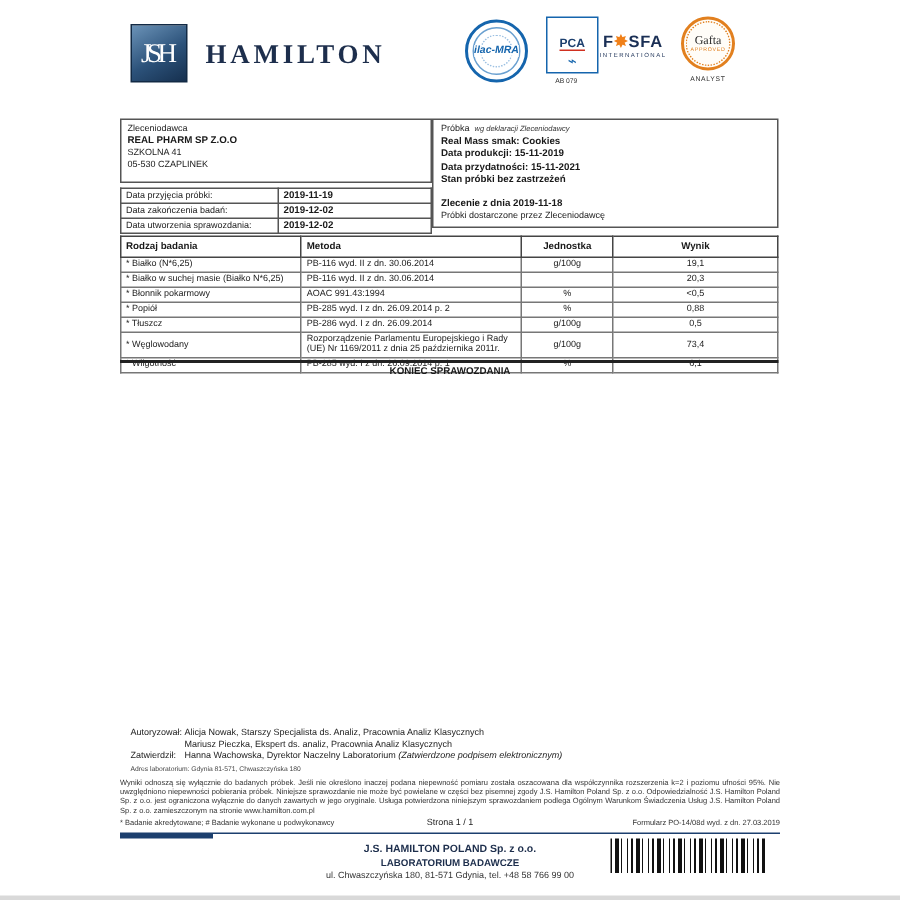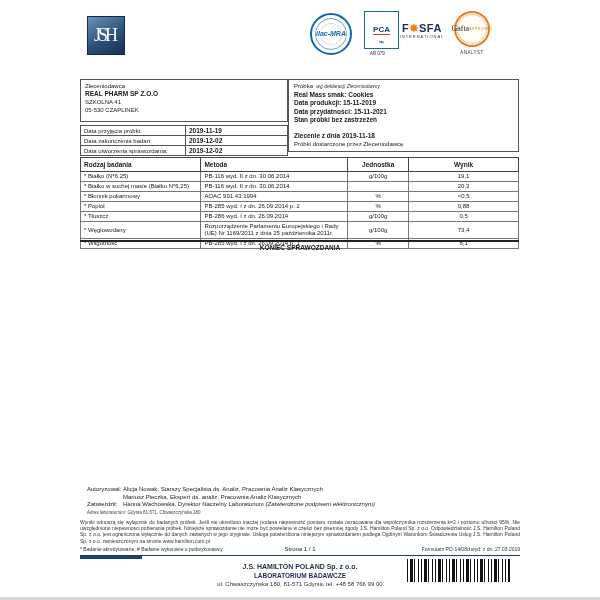--- a/index.html
+++ b/index.html
@@ -18,21 +18,21 @@
   .b-ilac::after{content:"";position:absolute;inset:8px;border-radius:50%;border:1px dotted #9cc0e2;}
   .b-ilac span{font-size:7px;font-weight:bold;font-style:italic;position:relative;z-index:1;background:rgba(255,255,255,.7);line-height:8px;}
   .b-pca{left:364px;top:11px;width:35px;height:38px;border:1px solid #1565ad;box-sizing:border-box;padding-top:6px;}
   .b-pca .pca-word{font-size:8px;font-weight:bold;color:#1c3f6e;line-height:8px;border-bottom:1.5px solid #d03020;display:inline-block;}
   .b-pca .pca-glyph{font-size:10px;color:#1565ad;line-height:11px;}
   .b-pca-sub{left:362px;top:51px;width:31px;font-size:4.5px;color:#333;}
   .b-fosfa{left:398px;top:23px;width:48px;}
   .b-fosfa .fosfa-word{font-size:11px;font-weight:bold;color:#1a2f55;letter-spacing:.5px;line-height:11px;text-align:center;}
   .b-fosfa .o-orange{color:#f08019;}
   .b-fosfa .fosfa-sub{font-size:4px;color:#1a2f55;letter-spacing:1px;line-height:5px;}
-  .b-gafta{left:454px;top:11px;width:36px;height:36px;border-radius:50%;border:2px solid #e2801f;box-sizing:border-box;background:#fffdf8;display:flex;flex-direction:row;align-items:center;justify-content:center;}
+  .b-gafta{left:454px;top:11px;width:36px;height:36px;border-radius:50%;border:2px solid #e2801f;box-sizing:border-box;background:#fffdf8;display:flex;flex-direction:column;align-items:center;justify-content:center;}
   .b-gafta::before{content:"";position:absolute;inset:1px;border-radius:50%;border:1px dotted #e2801f;}
   .b-gafta .gafta-word{font-family:"Liberation Serif",serif;font-size:8px;color:#2a2a2a;line-height:8px;}
   .b-gafta .gafta-sub{font-size:3.5px;color:#e2801f;letter-spacing:.5px;line-height:4px;}
   .b-gafta-sub{left:452px;top:50px;width:40px;font-size:4.5px;color:#333;letter-spacing:.5px;}
 
   .title{position:absolute;left:80px;top:61px;width:440px;text-align:center;font-size:9.5px;font-weight:bold;color:#111;}
 
   
   .client-box{position:absolute;left:80px;top:79px;width:208px;height:43px;border:1px solid #555;box-sizing:border-box;padding:2px 4px;font-size:6px;line-height:8px;}
   .client-name{font-weight:bold;font-size:6.5px;}
@@ -84,20 +84,21 @@
   .barcode{position:absolute;left:407px;top:559px;width:103px;height:23px;
     background:repeating-linear-gradient(90deg,#111 0 1px,#fff 1px 3px,#111 3px 6px,#fff 6px 7px,#111 7px 8px,#fff 8px 11px,#111 11px 12px,#fff 12px 14px);}
   .page-edge{position:absolute;left:0;bottom:0;width:600px;height:3px;background:#d9d9d9;}
 </style>
 </head>
 <body>
 
 <div class="page">
 
   <div class="logo-square">JSH</div>
+  <div class="brand">HAMILTON</div>
 
   <div class="badge b-ilac">
     <span>ilac-MRA</span>
   </div>
   <div class="badge b-pca">
     <div class="pca-word">PCA</div>
     <div class="pca-glyph">⌁</div>
   </div>
   <div class="badge b-pca-sub">AB 079</div>
   <div class="badge b-fosfa">

